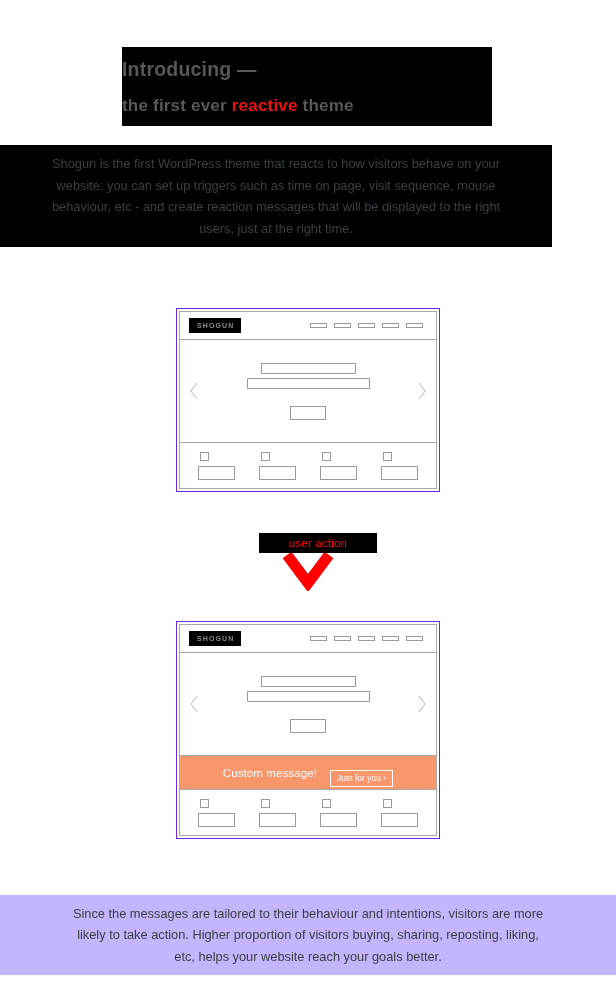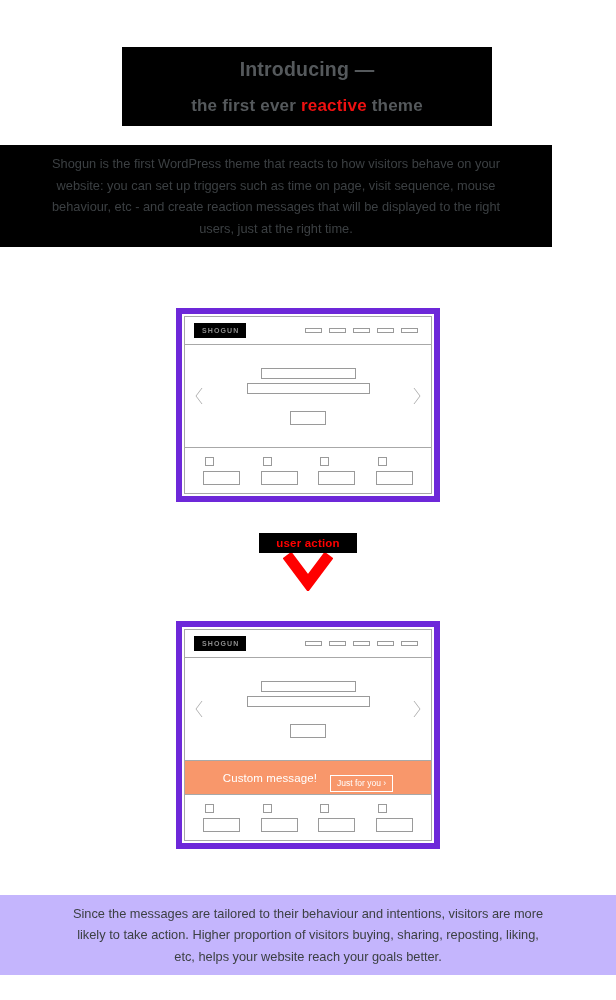--- a/index.html
+++ b/index.html
@@ -22,21 +22,21 @@
   
   .title-banner {
     position: absolute;
     left: 122px;
     top: 47px;
     width: 370px;
     height: 79px;
     background: #000000;
     display: flex;
     flex-direction: column;
-    align-items: center;
+    align-items: flex-start;
     justify-content: center;
     gap: 16px;
   }
   .title-line1 {
     color: #55595c;
     font-size: 19.5px;
     font-weight: bold;
     letter-spacing: 0.2px;
     line-height: 1.15;
   }
@@ -88,21 +88,21 @@
     font-size: 12.8px;
     line-height: 21.5px;
     text-align: center;
   }
 
   
   .mockup {
     position: absolute;
     left: 176px;
     width: 264px;
-    border: 6px solid #6d28d9;
+    border: 1px solid #6d28d9;
     background: #ffffff;
   }
   #mockup-before { top: 308px; }
   #mockup-after  { top: 621px; }
 
   .mock-inner {
     border: 1px solid #a8a8a8;
     margin: 2px;
     background: #ffffff;
   }
@@ -223,26 +223,26 @@
     width: 37px;
     height: 14px;
     border: 1px solid #9a9a9a;
   }
 
   
   .action-label {
     position: absolute;
     left: 259px;
     top: 533px;
-    width: 98px;
+    width: 118px;
     height: 20px;
     background: #000000;
     color: #ff0000;
     font-size: 11.5px;
-    font-weight: bold;
+    font-weight: normal;
     display: flex;
     align-items: center;
     justify-content: center;
     letter-spacing: 0.2px;
   }
   .action-arrow {
     position: absolute;
     left: 283px;
     top: 553px;
     width: 50px;

